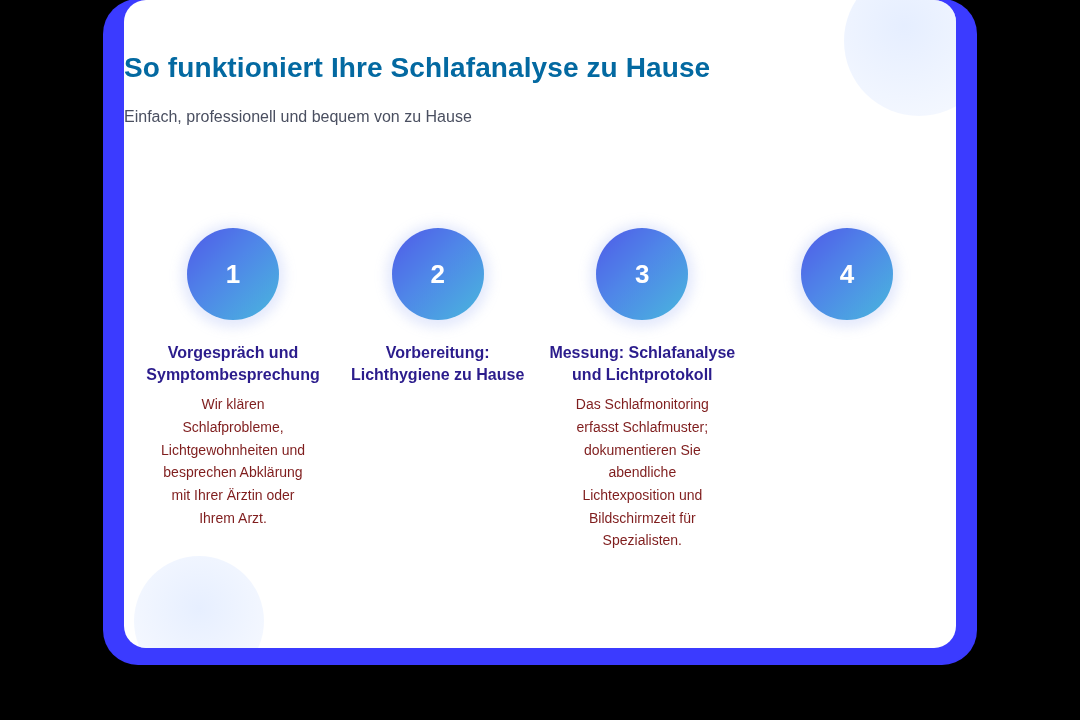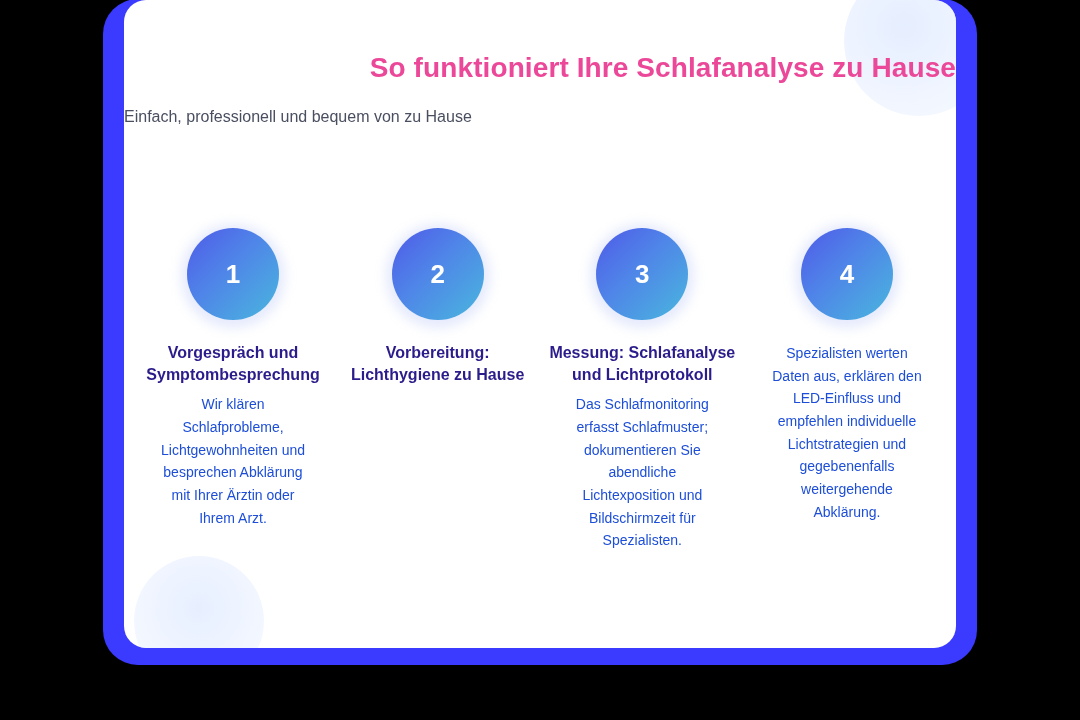--- a/index.html
+++ b/index.html
@@ -63,24 +63,24 @@
     height: 130px;
     border-radius: 50%;
     background: radial-gradient(circle at 50% 40%, rgba(228,237,255,0.9), rgba(243,247,255,0.5));
   }
 
   .heading {
     position: absolute;
     left: 0;
     top: 52px;
     width: 832px;
-    text-align: right;
+    text-align: left;
     font-size: 28px;
     font-weight: bold;
-    color: #ec4899;
+    color: #0369a1;
     letter-spacing: 0.1px;
   }
   .subheading {
     position: absolute;
     left: 0;
     top: 108px;
     width: 832px;
     font-size: 16px;
     color: #4a4f60;
   }
@@ -143,21 +143,21 @@
     line-height: 1.35;
     white-space: nowrap;
     margin-bottom: 8px;
   }
   .step-title.wrap {
     white-space: normal;
   }
 
   .step-desc {
     font-size: 14px;
-    color: #1d4ed8;
+    color: #7f1d1d;
     text-align: center;
     line-height: 1.62;
     width: 160px;
   }
   .step-desc.narrow { width: 150px; }
 </style>
 </head>
 <body>
 
 <div class="stage">
@@ -198,18 +198,17 @@
         </div>
         <div class="step-title wrap">Messung: Schlafanalyse und Lichtprotokoll</div>
         <div class="step-desc narrow">Das Schlafmonitoring erfasst Schlafmuster; dokumentieren Sie abendliche Lichtexposition und Bildschirmzeit für Spezialisten.</div>
       </div>
 
       <div class="step">
         <div class="bubble-wrap">
           <div class="bubble-glow"></div>
           <div class="bubble">4</div>
         </div>
-        <div class="step-desc narrow">Spezialisten werten Daten aus, erklären den LED-Einfluss und empfehlen individuelle Lichtstrategien und gegebenenfalls weitergehende Abklärung.</div>
       </div>
 
     </div>
   </div>
 </div>
 
 </body></html>

